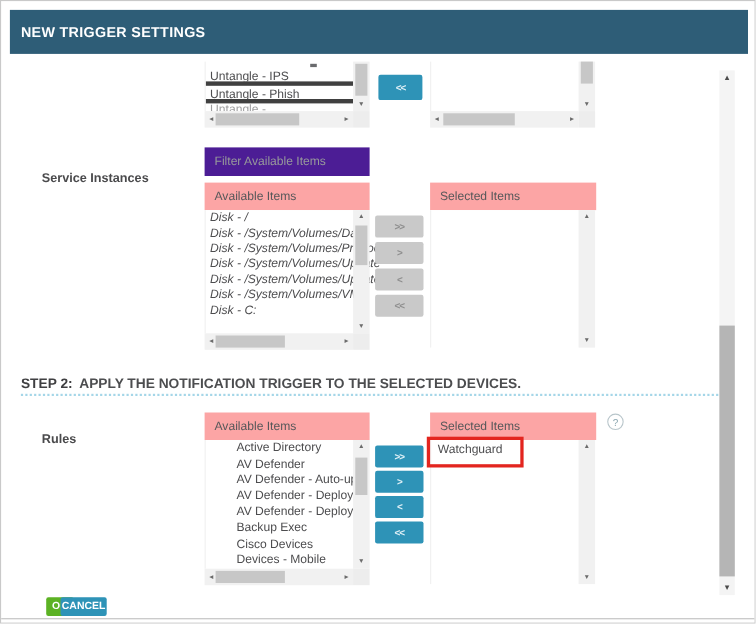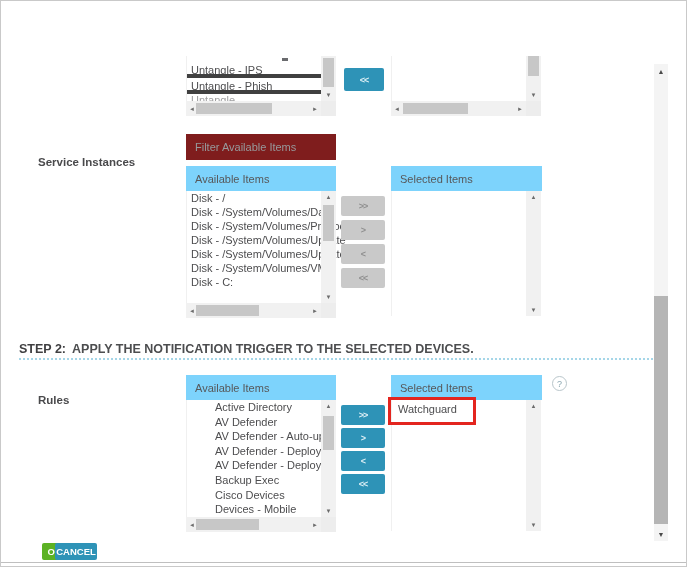--- a/index.html
+++ b/index.html
@@ -7,23 +7,23 @@
   .screen { position:relative; width:687px; height:567px; background:#ffffff;
             border:1px solid #c9c9c9; overflow:hidden; }
 
   .titlebar { position:absolute; left:8px; top:8px; width:671px; height:40px;
               background:#2E5D77; display:flex; align-items:center; }
   .titlebar span { color:#ffffff; font-size:13px; font-weight:bold; letter-spacing:.3px;
                    padding-left:10px; }
 
   
   .listbody { position:absolute; background:#fff; border-left:1px solid #f0f0f0; overflow:hidden; }
-  .lheader  { position:absolute; background:#7dd3fc; color:#57585a; font-size:11px;
+  .lheader  { position:absolute; background:#fca5a5; color:#57585a; font-size:11px;
               display:flex; align-items:center; padding-left:9px; }
-  .filter   { position:absolute; background:#7f1d1d; color:#97999b; font-size:11px;
+  .filter   { position:absolute; background:#4c1d95; color:#97999b; font-size:11px;
               display:flex; align-items:center; padding-left:9px; }
   .rowT { height:16px; line-height:16px; font-size:11px; color:#4d4d4f; padding-left:4px;
           white-space:nowrap; overflow:hidden; border-bottom:4px solid #404040; }
   .rowS { height:14px; line-height:14px; font-size:11px; color:#4d4d4f; padding-left:4px;
           white-space:nowrap; overflow:hidden; }
   .rowR { height:14.6px; line-height:14.6px; font-size:11px; color:#4d4d4f; padding-left:4px;
           white-space:nowrap; overflow:hidden;margin-left:24px; }
   .rowSel { height:18px; line-height:18px; font-size:11px; color:#4d4d4f; padding-left:6px;
             white-space:nowrap; overflow:hidden; }
   .partial-top { position:relative; height:6px; overflow:hidden; }
@@ -79,20 +79,23 @@
                 align-items:center; justify-content:center; font-size:7px; color:#4a4a4a; }
   .mainsb .down { position:absolute; bottom:0; left:0; right:0; height:14px; display:flex;
                 align-items:center; justify-content:center; font-size:7px; color:#4a4a4a; }
   .mainsb .thumb { position:absolute; left:0; width:14px; top:232px; height:228px; background:#b5b5b5; }
 </style>
 </head>
 <body>
 
 <div class="screen">
 
+  <div class="titlebar">
+    <span>NEW TRIGGER SETTINGS</span>
+  </div>
 
   <div class="listbody" style="left:185px; top:55px; width:135px; height:45px;">
     <div class="partial-top"></div>
     <div>
         <div class="rowT">Untangle - IPS</div>
         <div class="rowT">Untangle - Phish</div>
       </div>
     <div class="partial-bot">Untangle -</div>
   </div>
   <div class="vsb" style="left:320px; top:55px; height:45px;">
@@ -122,21 +125,21 @@
 
   <div class="sectlabel" style="left:37px; top:135px;">Service Instances</div>
 
   <div class="filter" style="left:185px; top:133px; width:150px; height:26px;">
     <span>Filter Available Items</span>
   </div>
 
   <div class="lheader" style="left:185px; top:165px; width:150px; height:25px;">
     <span>Available Items</span>
   </div>
-  <div class="listbody" style="left:185px; top:190px; width:160px; height:112px;">
+  <div class="listbody" style="left:185px; top:190px; width:160px; height:112px;font-style:italic;">
     <div>
         <div class="rowS">Disk - /</div>
         <div class="rowS">Disk - /System/Volumes/Data</div>
         <div class="rowS">Disk - /System/Volumes/Preboot</div>
         <div class="rowS">Disk - /System/Volumes/Update</div>
         <div class="rowS">Disk - /System/Volumes/Update/</div>
         <div class="rowS">Disk - /System/Volumes/VM</div>
         <div class="rowS">Disk - C:</div>
       </div>
   </div>

